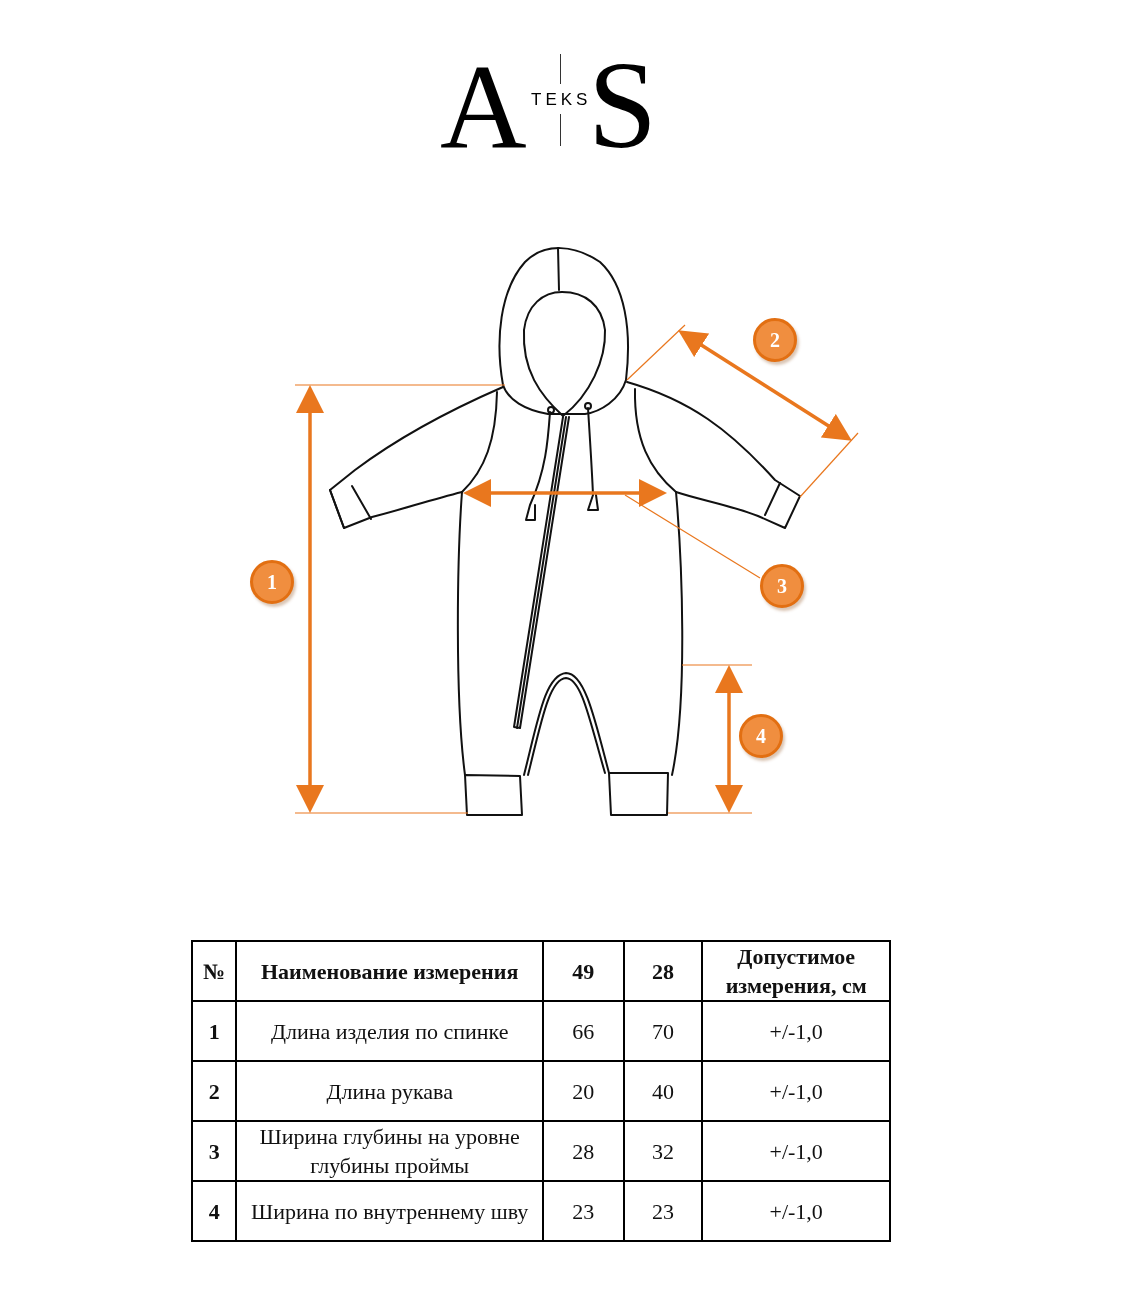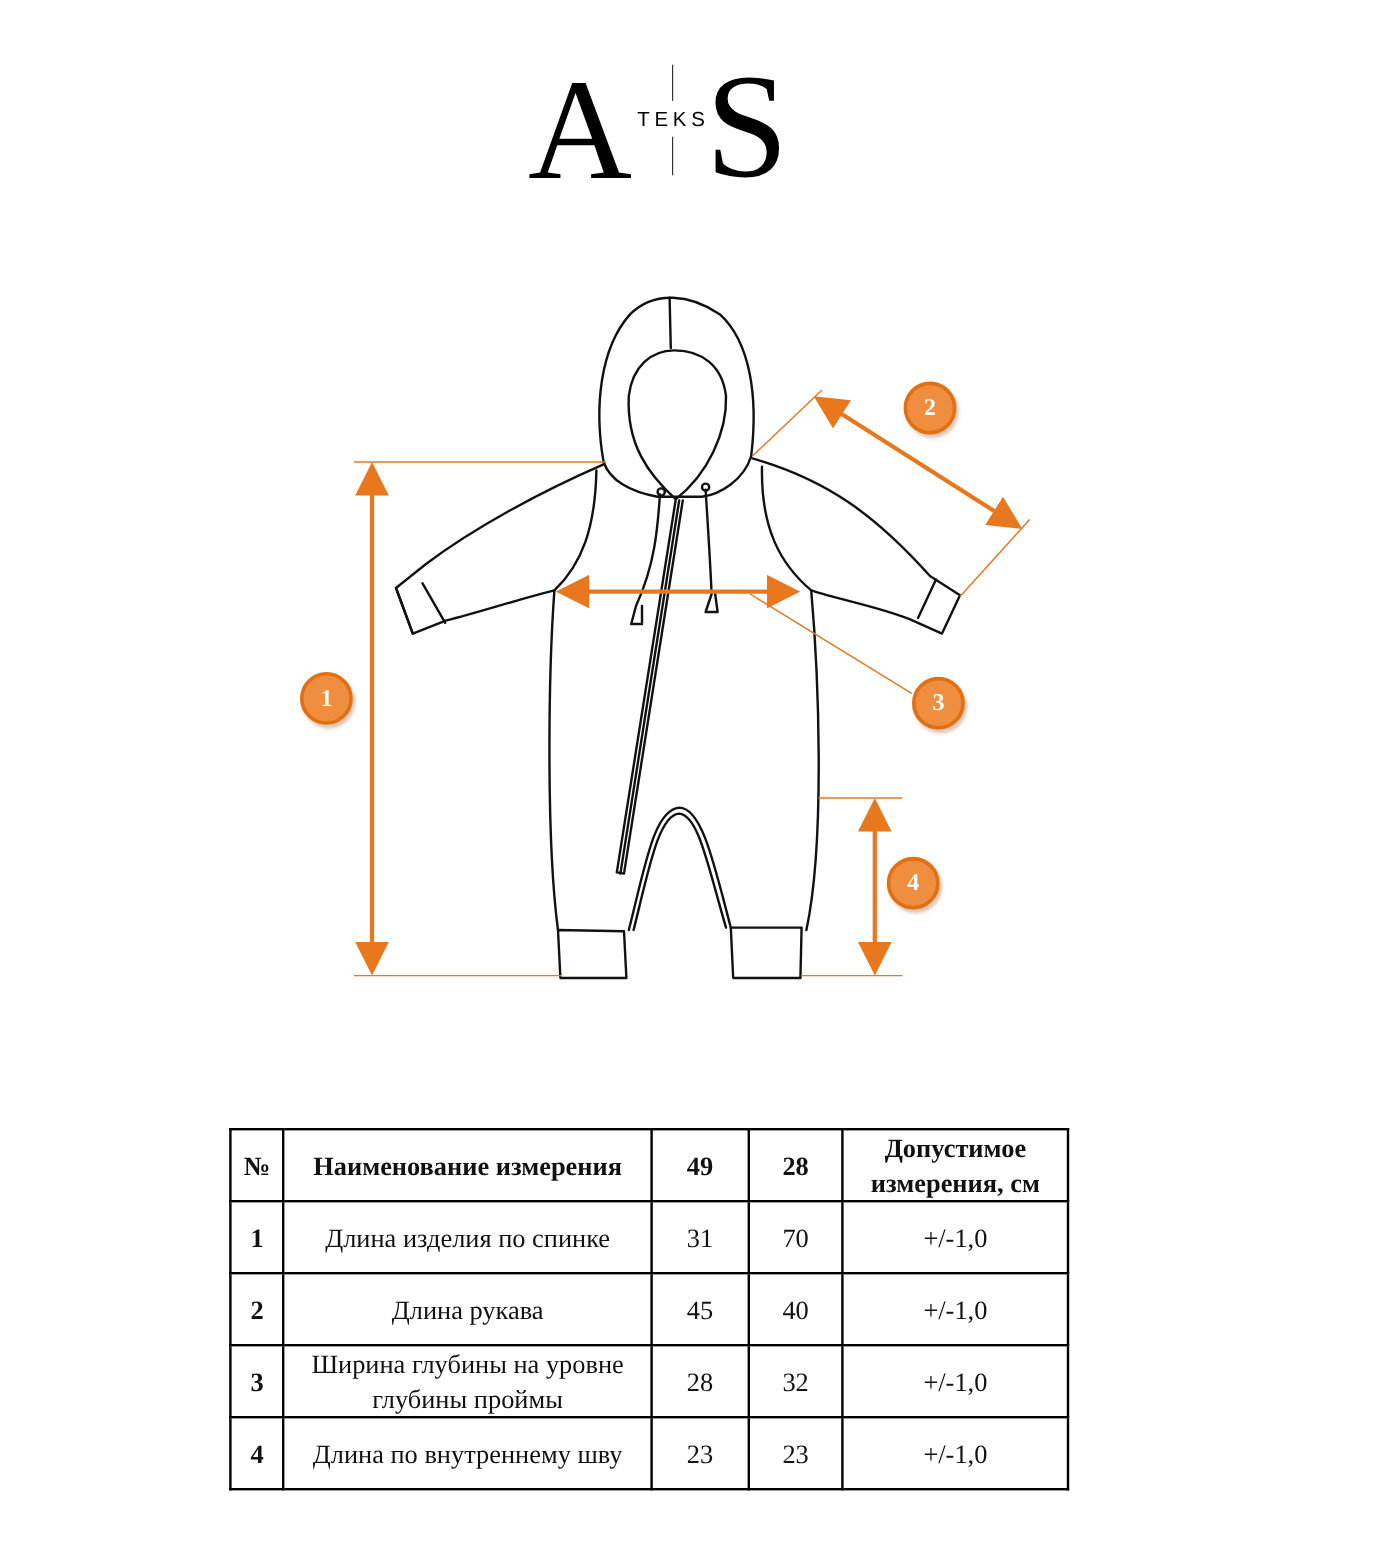--- a/index.html
+++ b/index.html
@@ -102,39 +102,39 @@
       <th class="col-name">Наименование измерения</th>
       <th class="col-a">49</th>
       <th class="col-b">28</th>
       <th class="col-tol">Допустимое измерения, см</th>
     </tr>
   </thead>
   <tbody>
     <tr>
       <td class="num">1</td>
       <td>Длина изделия по спинке</td>
-      <td>31</td>
+      <td>66</td>
       <td>70</td>
       <td>+/-1,0</td>
     </tr>
     <tr>
       <td class="num">2</td>
       <td>Длина рукава</td>
-      <td>45</td>
+      <td>20</td>
       <td>40</td>
       <td>+/-1,0</td>
     </tr>
     <tr>
       <td class="num">3</td>
       <td>Ширина глубины на уровне глубины проймы</td>
       <td>28</td>
       <td>32</td>
       <td>+/-1,0</td>
     </tr>
     <tr>
       <td class="num">4</td>
-      <td>Длина по внутреннему шву</td>
+      <td>Ширина по внутреннему шву</td>
       <td>23</td>
       <td>23</td>
       <td>+/-1,0</td>
     </tr>
   </tbody>
 </table>
 
 </body></html>

